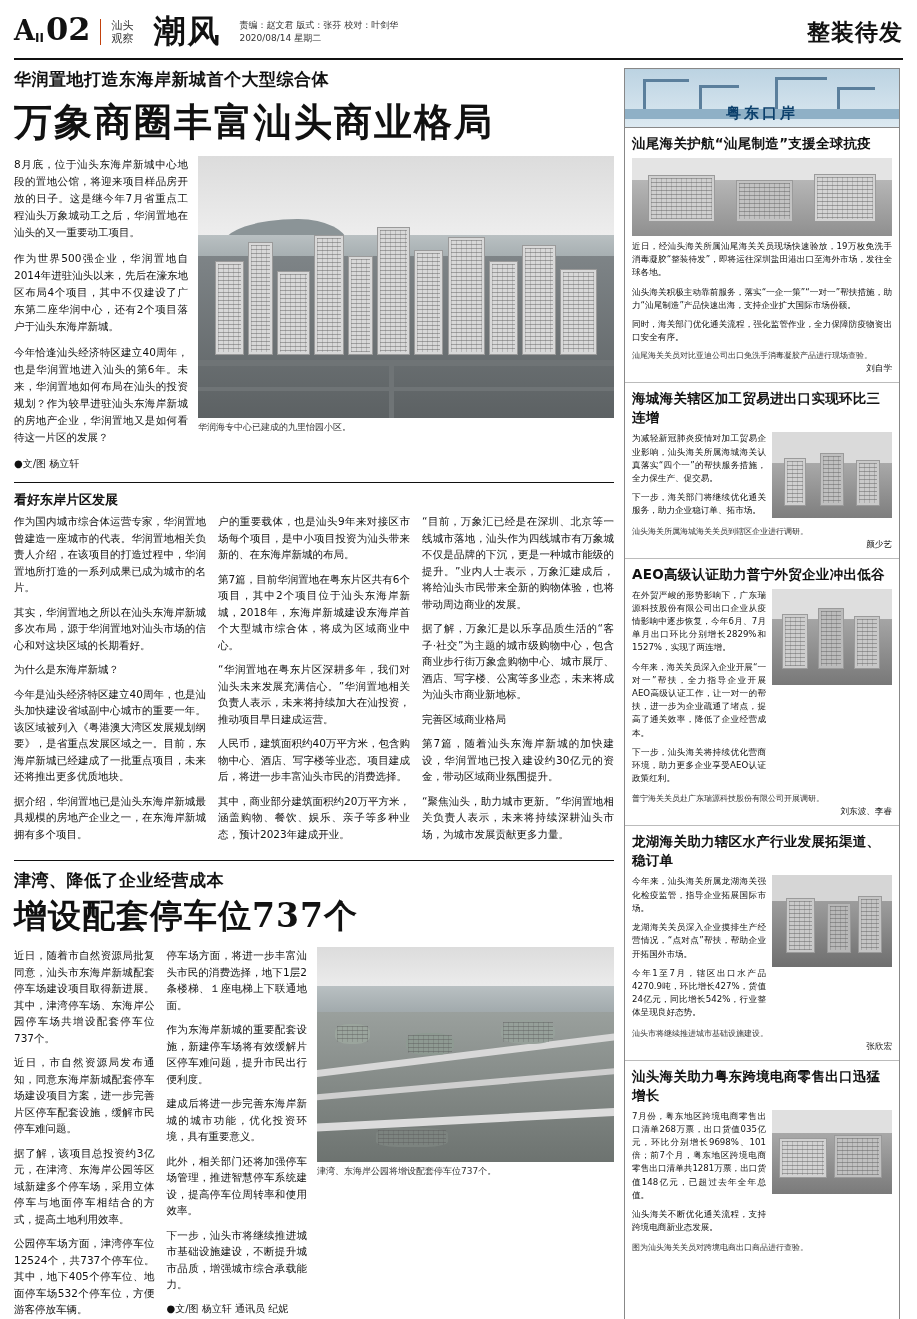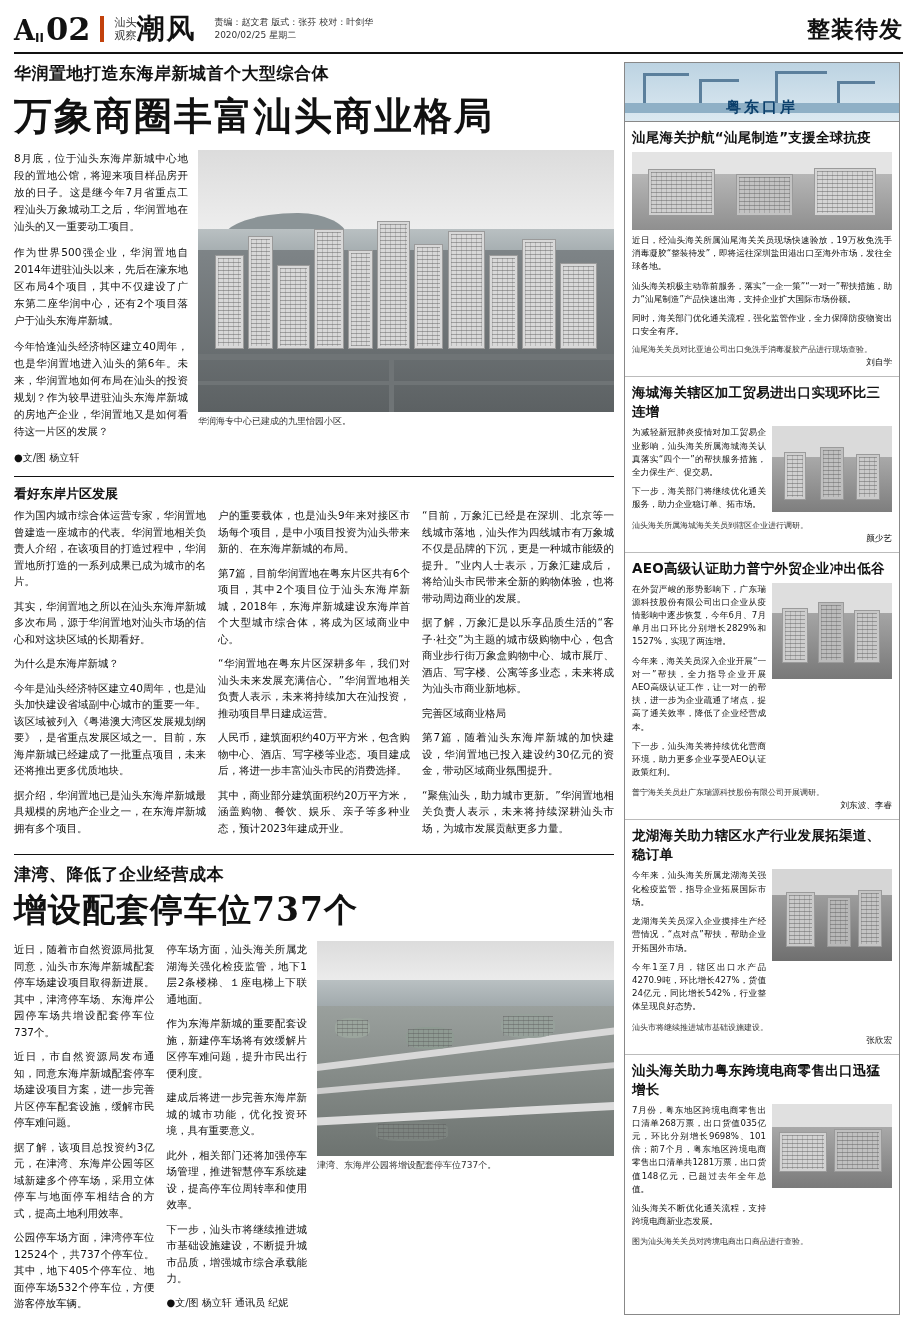--- a/index.html
+++ b/index.html
@@ -5,22 +5,22 @@
   html,body{margin:0;padding:0;background:#fff;}
   body{width:917px;height:1319px;font-family:"DejaVu Sans","Liberation Sans",sans-serif;color:#111;overflow:hidden;}
   .page{position:relative;width:917px;height:1319px;box-sizing:border-box;padding:10px 14px 0 14px;}
 
   
   .masthead{display:flex;align-items:flex-start;border-bottom:2px solid #111;padding-bottom:4px;}
   .folio{display:flex;align-items:baseline;font-weight:bold;}
   .folio .a{font-family:"DejaVu Serif","Liberation Serif",serif;font-size:27px;letter-spacing:-1px;}
   .folio .sub{font-size:12px;align-self:flex-end;margin-left:1px;margin-bottom:3px;}
   .folio .num{font-family:"DejaVu Serif","Liberation Serif",serif;font-size:32px;margin-left:2px;}
-  .col-label{margin-left:10px;padding-left:10px;border-left:4px solid #c2410c;font-size:11px;line-height:13px;color:#333;align-self:center;}
-  .col-name{margin-left:0;font-size:28px;font-weight:bold;align-self:center;letter-spacing:2px;}
+  .col-label{margin-left:10px;padding-left:10px;border-left:1px solid #c2410c;font-size:11px;line-height:13px;color:#333;align-self:center;}
+  .col-name{margin-left:20px;font-size:32px;font-weight:bold;align-self:center;letter-spacing:2px;}
   .credits{margin-left:18px;font-size:9px;line-height:13px;color:#333;align-self:center;}
   .credits div{white-space:nowrap;}
   .logo-cn{margin-left:auto;font-size:23px;font-weight:bold;letter-spacing:1px;align-self:center;
            font-family:"DejaVu Serif","Liberation Serif",serif;}
 
   
   .body-wrap{display:flex;gap:10px;margin-top:8px;}
   .left{width:600px;}
   .right{width:276px;border:1px solid #888;box-sizing:border-box;padding:0;}
 
@@ -90,21 +90,21 @@
       <span class="sub">II</span>
       <span class="num">02</span>
     </div>
     <div class="col-label">
       <div>汕头</div>
       <div>观察</div>
     </div>
     <div class="col-name">潮风</div>
     <div class="credits">
       <div>责编：赵文君    版式：张芬    校对：叶剑华</div>
-      <div>2020/02/25    星期二</div>
+      <div>2020/08/14    星期二</div>
     </div>
     <div class="logo-cn">整装待发</div>
   </div>
 
   <div class="body-wrap">
 
     <div class="left">
 
       <div class="kicker">华润置地打造东海岸新城首个大型综合体</div>
       <div class="headline">万象商圈丰富汕头商业格局</div>
@@ -166,21 +166,21 @@
 
       <div class="kicker">津湾、降低了企业经营成本</div>
       <div class="bigline">增设配套停车位737个</div>
 
       <div class="two-col-with-photo">
         <div class="tc-text">
           <p>近日，随着市自然资源局批复同意，汕头市东海岸新城配套停车场建设项目取得新进展。其中，津湾停车场、东海岸公园停车场共增设配套停车位737个。</p>
           <p>近日，市自然资源局发布通知，同意东海岸新城配套停车场建设项目方案，进一步完善片区停车配套设施，缓解市民停车难问题。</p>
           <p>据了解，该项目总投资约3亿元，在津湾、东海岸公园等区域新建多个停车场，采用立体停车与地面停车相结合的方式，提高土地利用效率。</p>
           <p>公园停车场方面，津湾停车位12524个，共737个停车位。其中，地下405个停车位、地面停车场532个停车位，方便游客停放车辆。</p>
-          <p>停车场方面，汕头海关所属龙湖海关强化检疫监管，地下1层2条楼梯、１座电梯上下联通地面。</p>
+          <p>停车场方面，将进一步丰富汕头市民的消费选择，地下1层2条楼梯、１座电梯上下联通地面。</p>
           <p>作为东海岸新城的重要配套设施，新建停车场将有效缓解片区停车难问题，提升市民出行便利度。</p>
           <p>建成后将进一步完善东海岸新城的城市功能，优化投资环境，具有重要意义。</p>
           <p>此外，相关部门还将加强停车场管理，推进智慧停车系统建设，提高停车位周转率和使用效率。</p>
           <p>下一步，汕头市将继续推进城市基础设施建设，不断提升城市品质，增强城市综合承载能力。</p>
           <div class="byline">●文/图 杨立轩    通讯员 纪妮</div>
         </div>
         <div class="tc-photo">
           <div class="photo" style="height:215px">
             <div class="sky" style="height:26%"></div>
             <div class="sea" style="top:18%;height:16%"></div>

